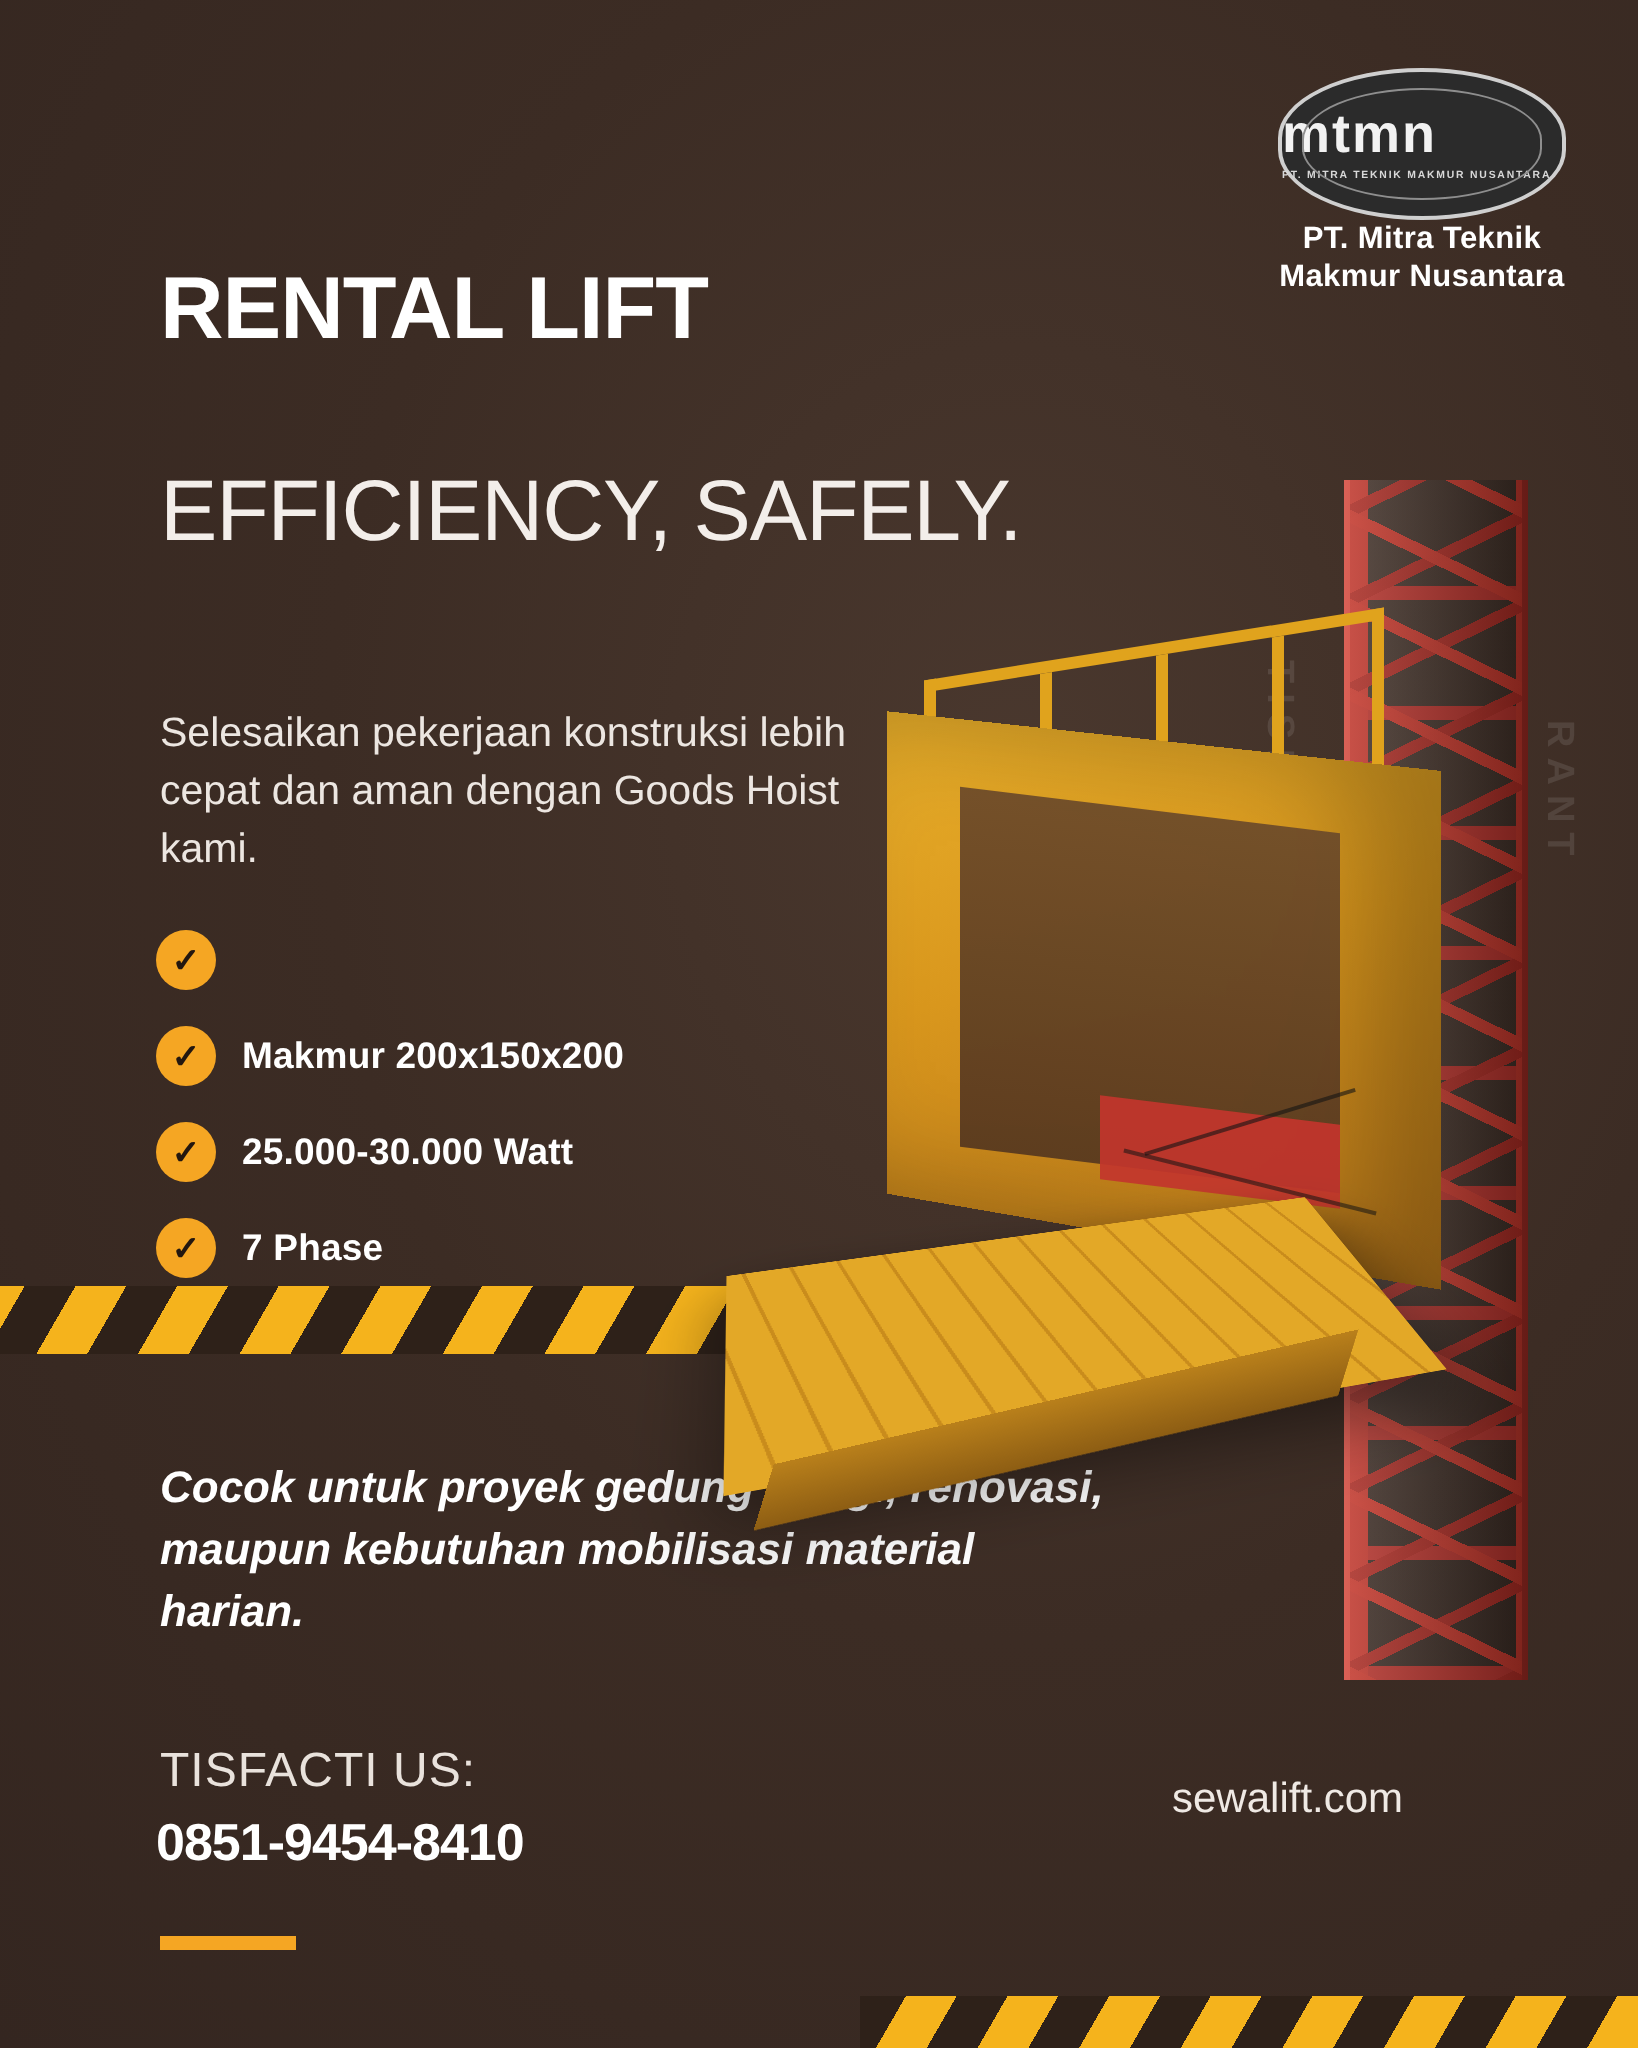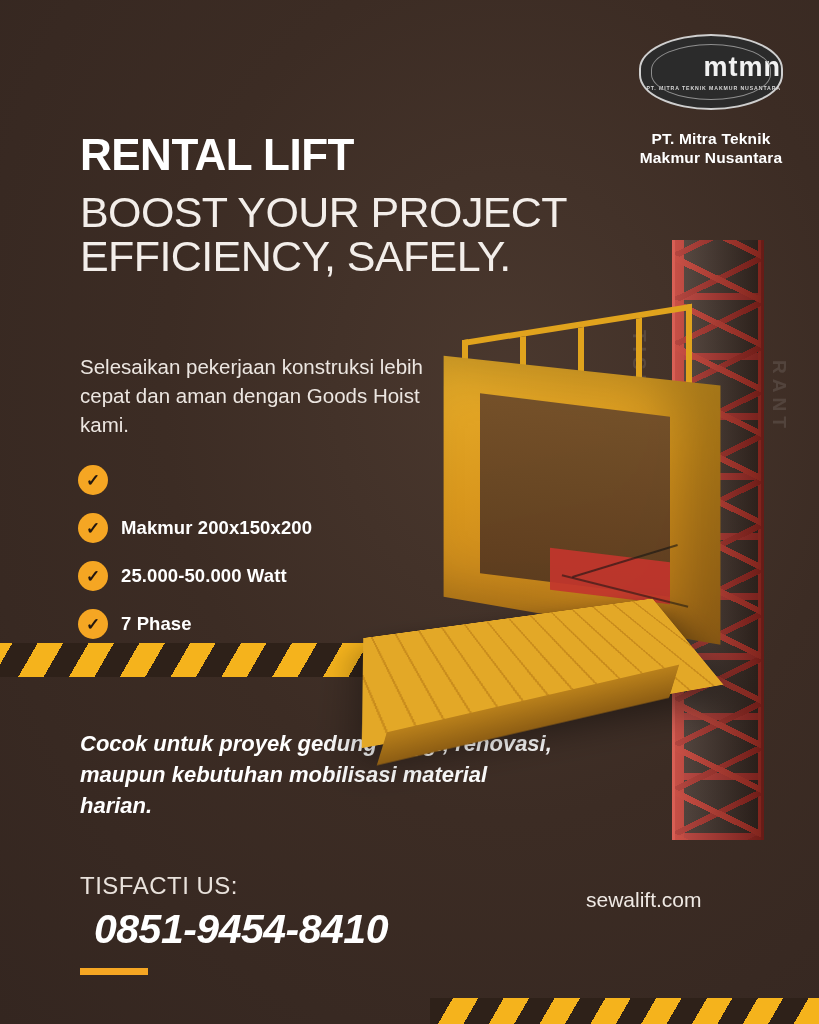--- a/index.html
+++ b/index.html
@@ -20,39 +20,39 @@
   .logo-wrap {
     position: absolute; top: 34px; right: 28px;
     width: 160px; text-align: center;
   }
   .logo-badge {
     width: 144px; height: 76px; margin: 0 auto;
     border-radius: 50% / 46%;
     background: #2b2b2b;
     border: 2px solid #cfcfcf;
     display: flex; flex-direction: column;
-    align-items: flex-end; justify-content: center;
+    align-items: flex-start; justify-content: center;
     position: relative;
   }
   .logo-badge:before {
     content: "";
     position: absolute; left: 10px; right: 10px; top: 8px; bottom: 8px;
     border-radius: 50% / 46%;
     border: 1px solid #8e8e8e;
   }
   .logo-mark {
     font-size: 27px; font-weight: 700; letter-spacing: 1px;
     color: #f2f2f2; line-height: 1;
   }
   .logo-sub {
     font-size: 5.2px; letter-spacing: .9px; color: #d8d8d8;
     margin-top: 4px; font-weight: 700;
   }
   .logo-name {
-    margin-top: 19px;
+    margin-top: 0;
     font-size: 15.5px; font-weight: 700; line-height: 1.25;
     color: #ffffff; letter-spacing: .2px;
   }
 
   
   .headline {
     position: absolute; left: 80px; top: 133px; width: 560px;
   }
   .headline h1 {
     font-size: 44px; font-weight: 700; color: #ffffff;
@@ -114,22 +114,22 @@
     font-style: italic; font-weight: 700;
     font-size: 22px; line-height: 1.42; color: #ffffff;
   }
 
   
   .contact-label {
     position: absolute; left: 80px; top: 872px;
     font-size: 24px; color: #e9e2dc; font-weight: 300; letter-spacing: .5px;
   }
   .phone {
-    position: absolute; left: 94px; top: 906px;
-    font-size: 41px; font-weight: 800; color: #ffffff; letter-spacing: -.5px; font-style: italic;
+    position: absolute; left: 78px; top: 906px;
+    font-size: 26px; font-weight: 800; color: #ffffff; letter-spacing: -.5px;
   }
   .accent-bar {
     position: absolute; left: 80px; top: 968px;
     width: 68px; height: 7px; background: #f5a623;
   }
   .website {
     position: absolute; left: 586px; top: 888px;
     font-size: 21px; color: #efe9e4; font-weight: 300;
   }
 
@@ -233,38 +233,38 @@
       <div>PT. Mitra Teknik</div>
       <div>Makmur Nusantara</div>
     </div>
   </div>
 
   <div class="headline">
     <h1>
       <span>RENTAL LIFT</span><br>
     </h1>
     <h2>
-      <span>BOOST YOUR PROJECT</span><br>
+      <br>
       <span>EFFICIENCY, SAFELY.</span>
     </h2>
   </div>
 
   <p class="lead">Selesaikan pekerjaan konstruksi lebih cepat dan aman dengan Goods Hoist kami.</p>
 
   <div class="features">
     <div class="feature">
       <span class="check">✓</span>
     </div>
     <div class="feature">
       <span class="check">✓</span>
       <span class="feature-label">Makmur 200x150x200</span>
     </div>
     <div class="feature">
       <span class="check">✓</span>
-      <span class="feature-label">25.000-50.000 Watt</span>
+      <span class="feature-label">25.000-30.000 Watt</span>
     </div>
     <div class="feature">
       <span class="check">✓</span>
       <span class="feature-label">7 Phase</span>
     </div>
   </div>
 
   <div class="stripe stripe-main"></div>
   <div class="stripe stripe-bottom"></div>
 

